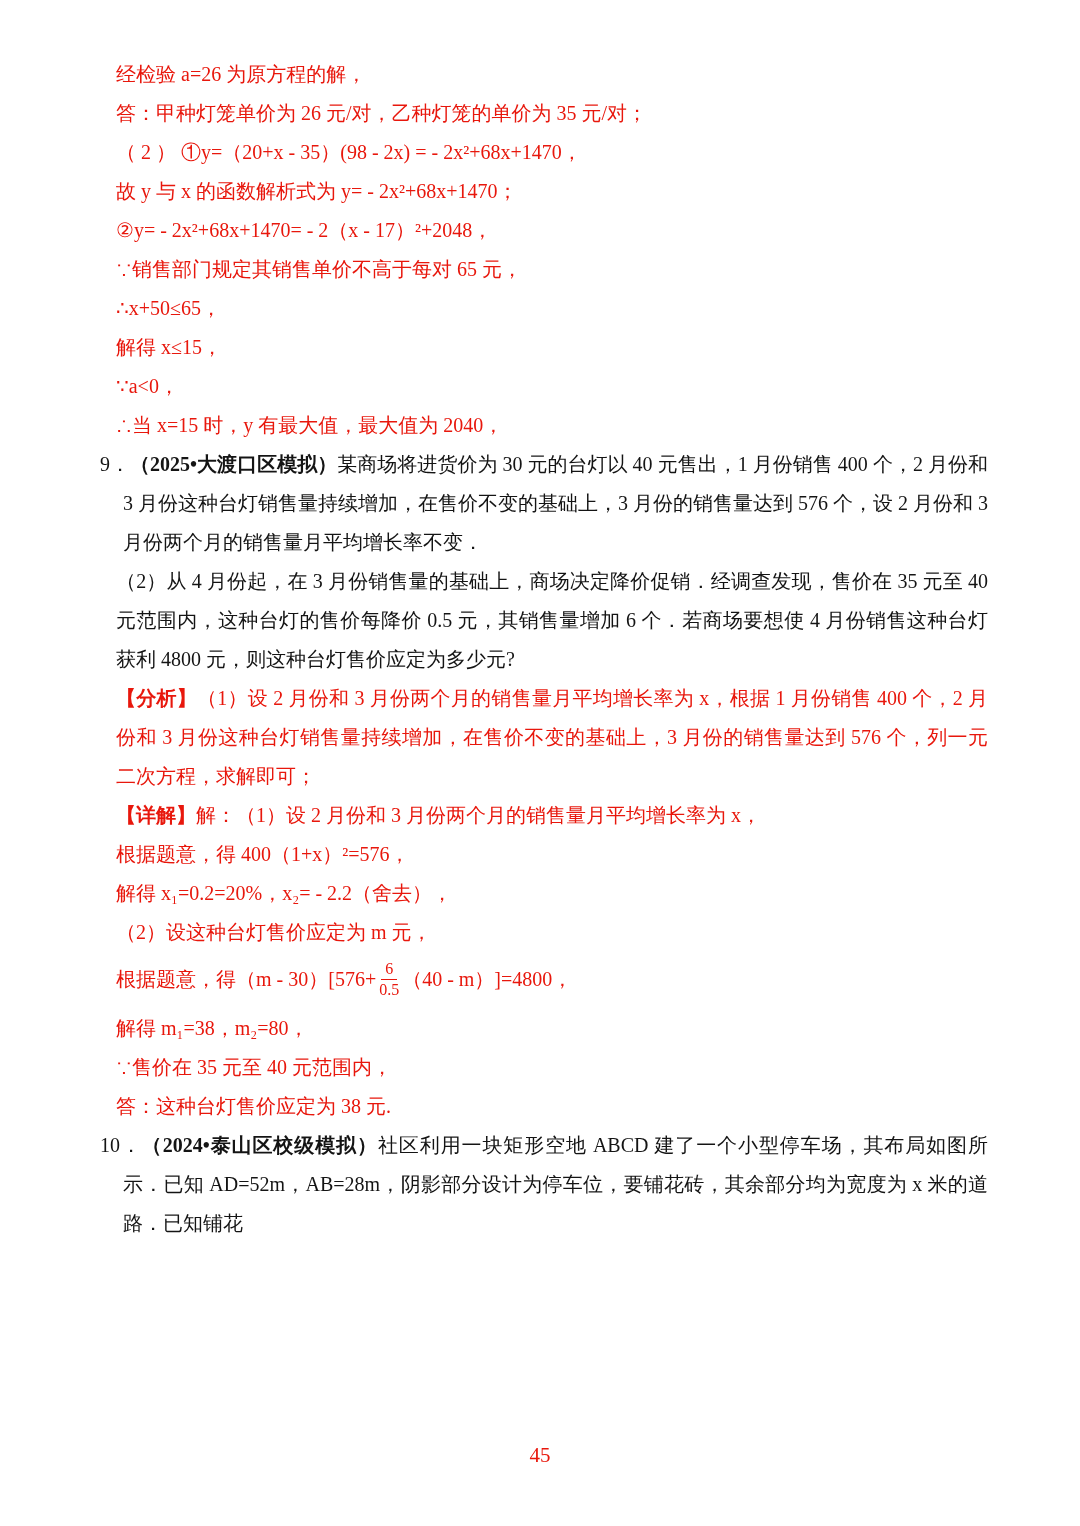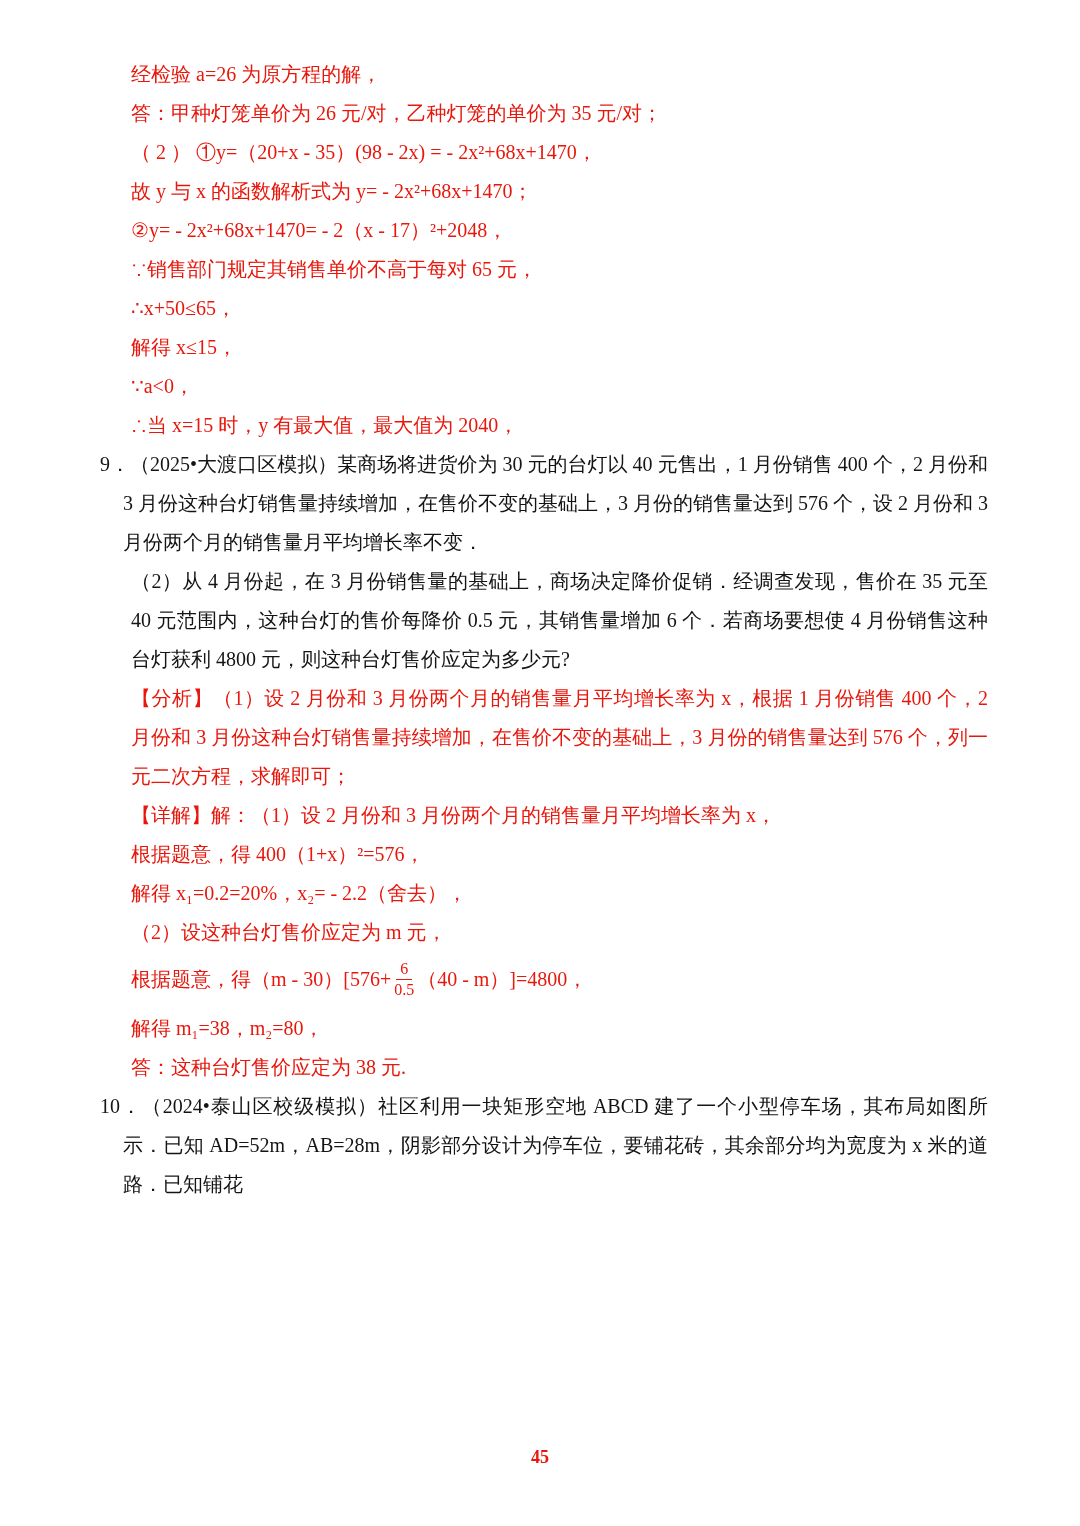--- a/index.html
+++ b/index.html
@@ -16,34 +16,34 @@
     box-sizing: border-box;
     padding: 55px 92px 40px 100px;
     font-family: "Liberation Serif", "DejaVu Serif", serif;
     font-size: 20px;
     color: var(--black, #141414);
     overflow: hidden;
   }
   .content { width: 100%; }
   .line {
     line-height: 39px;
-    margin-left: 31px;
+    margin-left: 16px;
     white-space: normal;
   }
   .para {
     text-align: justify;
     text-justify: inter-ideograph;
   }
   .hang {
     margin-left: 23px;
     text-indent: -23px;
   }
   .red { color: var(--red, #e8170c); }
   .black { color: var(--black, #141414); }
-  .bold { font-weight: normal; }
+  .bold { font-weight: bold; }
   .tall { padding: 8px 0; }
   .frac {
     display: inline-flex;
     flex-direction: column;
     align-items: center;
     vertical-align: middle;
     line-height: 1.15;
     font-size: 0.8em;
     margin: 0 3px;
     transform: translateY(-2px);
@@ -52,22 +52,22 @@
     border-bottom: 1.5px solid currentColor;
     padding: 0 4px 1px 4px;
   }
   .frac .den { padding-top: 1px; }
   .footer {
     position: absolute;
     left: 0;
     right: 0;
     bottom: 58px;
     text-align: center;
-    font-weight: bold;
-    font-size: 18px;
+    font-weight: normal;
+    font-size: 21px;
   }
 </style>
 </head>
 <body>
 
 <div class="page">
   <div class="content">
       <div class="line red"><span>经检验 a=26 为原方程的解，</span></div>
       <div class="line red"><span>答：甲种灯笼单价为 26 元/对，乙种灯笼的单价为 35 元/对；</span></div>
       <div class="line red"><span>（ 2 ） ①y=（20+x - 35）(98 - 2x) = - 2x²+68x+1470，</span></div>
@@ -83,17 +83,18 @@
       <div class="line red para"><span class="bold">【分析】</span><span>（1）设 2 月份和 3 月份两个月的销售量月平均增长率为 x，根据 1 月份销售 400 个，2 月份和 3 月份这种台灯销售量持续增加，在售价不变的基础上，3 月份的销售量达到 576 个，列一元二次方程，求解即可；</span></div>
       <div class="line red"><span class="bold">【详解】</span><span>解：（1）设 2 月份和 3 月份两个月的销售量月平均增长率为 x，</span></div>
       <div class="line red"><span>根据题意，得 400（1+x）²=576，</span></div>
       <div class="line red"><span>解得 x₁=0.2=20%，x₂= - 2.2（舍去），</span></div>
       <div class="line red"><span>（2）设这种台灯售价应定为 m 元，</span></div>
       <div class="line red tall"><span>根据题意，得（m - 30）[576+</span><span class="frac">
           <span class="num">6</span>
           <span class="den">0.5</span>
         </span><span>（40 - m）]=4800，</span></div>
       <div class="line red"><span>解得 m₁=38，m₂=80，</span></div>
+      <div class="line red"><span>∵售价在 35 元至 40 元范围内，</span></div>
       <div class="line red"><span>答：这种台灯售价应定为 38 元.</span></div>
       <div class="line black para hang"><span>10．</span><span class="bold">（2024•泰山区校级模拟）</span><span>社区利用一块矩形空地 ABCD 建了一个小型停车场，其布局如图所示．已知 AD=52m，AB=28m，阴影部分设计为停车位，要铺花砖，其余部分均为宽度为 x 米的道路．已知铺花</span></div>
     </div>
   <div class="footer red">45</div>
 </div>
 
 </body></html>

